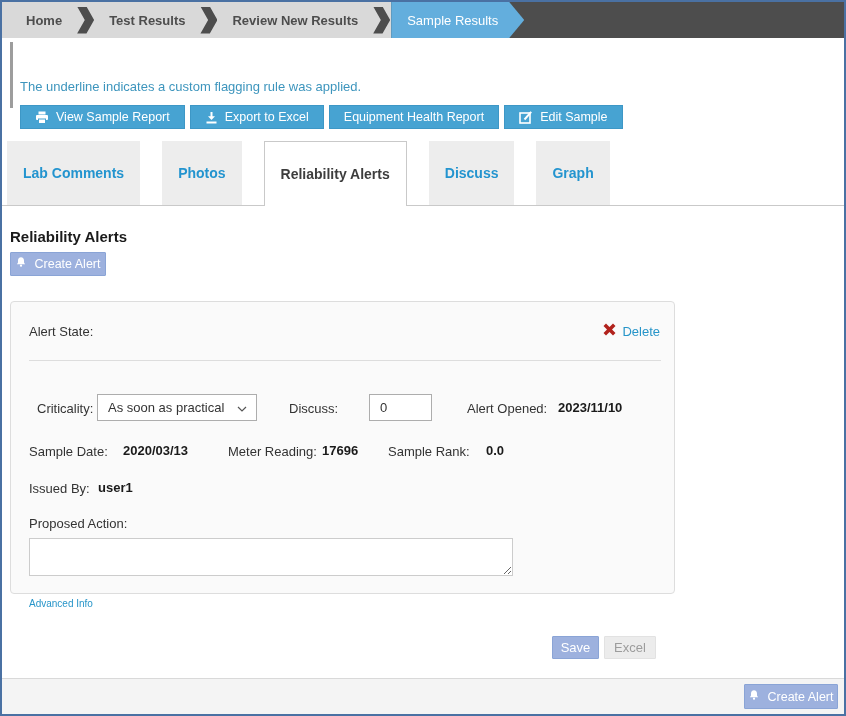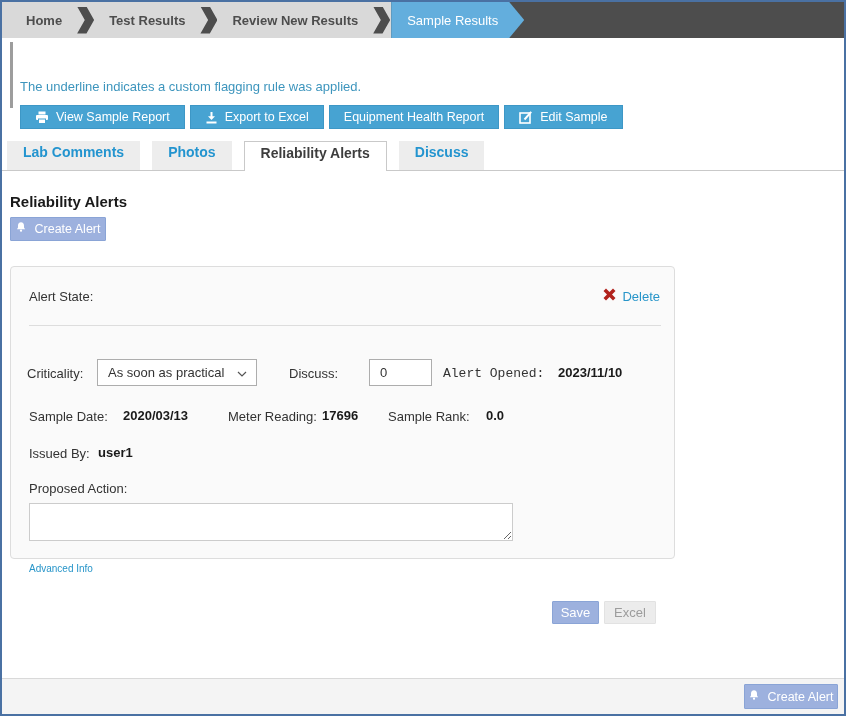--- a/index.html
+++ b/index.html
@@ -34,21 +34,21 @@
   .tbtn{
     display:flex; align-items:center; gap:7px; height:24px; padding:0 14px;
     background:#47a3d2; color:#fff; font-size:12.5px; border:1px solid #3d97c6; cursor:pointer;
   }
   .tbtn svg{ display:block; }
 
   
   .tabstrip{ display:flex; margin-top:12px; padding-left:5px; border-bottom:1px solid #c9c9c9; }
   .tab{
     font-size:14px; font-weight:bold; color:#2394cf; background:#ededed;
-    padding:3px 16px; margin-right:12px; cursor:pointer; white-space:nowrap;
+    padding:24px 16px; margin-right:22px; cursor:pointer; white-space:nowrap;
   }
   .tab.active{
     color:#3d3d3d; background:#fff; border:1px solid #c9c9c9; border-bottom:none;
     margin-bottom:-1px; padding-bottom:10px;
   }
 
   
   .section-title{ margin:22px 0 0 8px; font-size:15px; font-weight:bold; color:#1a1a1a; }
   .muted-btn{
     display:inline-flex; align-items:center; justify-content:center; gap:7px;
@@ -158,20 +158,21 @@
       <span>Edit Sample</span>
     </button>
   </div>
 
   
   <div class="tabstrip">
     <div class="tab">Lab Comments</div>
     <div class="tab">Photos</div>
     <div class="tab active">Reliability Alerts</div>
     <div class="tab">Discuss</div>
+    <div class="tab">Graph</div>
   </div>
 
   
   <div class="section-title">Reliability Alerts</div>
   <button class="muted-btn create-top">
     <span>
       <svg width="12" height="13" viewBox="0 0 16 16">
           <path d="M8 1 c-2.6 0-4 1.8-4 4.5 V8 L2.6 10.4 H13.4 L12 8 V5.5 C12 2.8 10.6 1 8 1 Z" fill="#fff"></path>
           <circle cx="8" cy="12.2" r="1.5" fill="#fff"></circle>
         </svg>
@@ -187,32 +188,32 @@
       <span>
         <svg width="15" height="15" viewBox="0 0 15 15">
             <path d="M1.5 4 L4 1.5 L7.5 5 L11 1.5 L13.5 4 L10 7.5 L13.5 11 L11 13.5 L7.5 10 L4 13.5 L1.5 11 L5 7.5 Z" fill="#b1221c"></path>
           </svg>
       </span>
       <span class="delete-label">Delete</span>
     </div>
 
     <div class="divider"></div>
 
-    <span class="lbl" style="left:16px; top:99px;">Criticality:</span>
+    <span class="lbl" style="left:26px; top:99px;">Criticality:</span>
     <div class="select-box">
       <span>As soon as practical</span>
       <span>
         <svg width="10" height="6" viewBox="0 0 10 6">
             <polyline points="1,1 5,5 9,1" fill="none" stroke="#555" stroke-width="1.2"></polyline>
           </svg>
       </span>
     </div>
     <span class="lbl" style="left:278px; top:99px;">Discuss:</span>
     <input class="num-input" type="text" value="0" style="">
-    <span class="lbl" style="left:432px; top:99px;font-family:Liberation Mono, monospace;">Alert Opened:</span>
+    <span class="lbl" style="left:456px; top:99px;">Alert Opened:</span>
     <span class="val" style="left:547px; top:98px;">2023/11/10</span>
 
     <span class="lbl" style="left:18px; top:142px;">Sample Date:</span>
     <span class="val" style="left:112px; top:141px;">2020/03/13</span>
     <span class="lbl" style="left:217px; top:142px;">Meter Reading:</span>
     <span class="val" style="left:311px; top:141px;">17696</span>
     <span class="lbl" style="left:377px; top:142px;">Sample Rank:</span>
     <span class="val rank-green" style="left:475px; top:141px;">0.0</span>
 
     <span class="lbl" style="left:18px; top:179px;">Issued By:</span>

